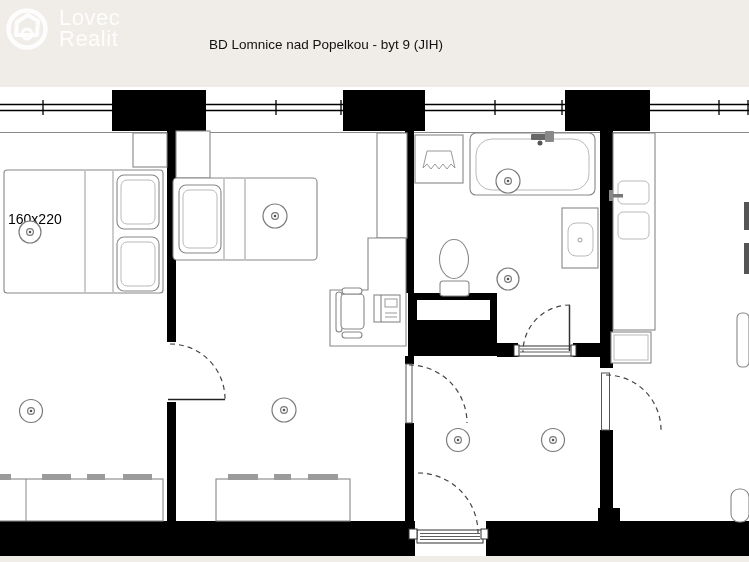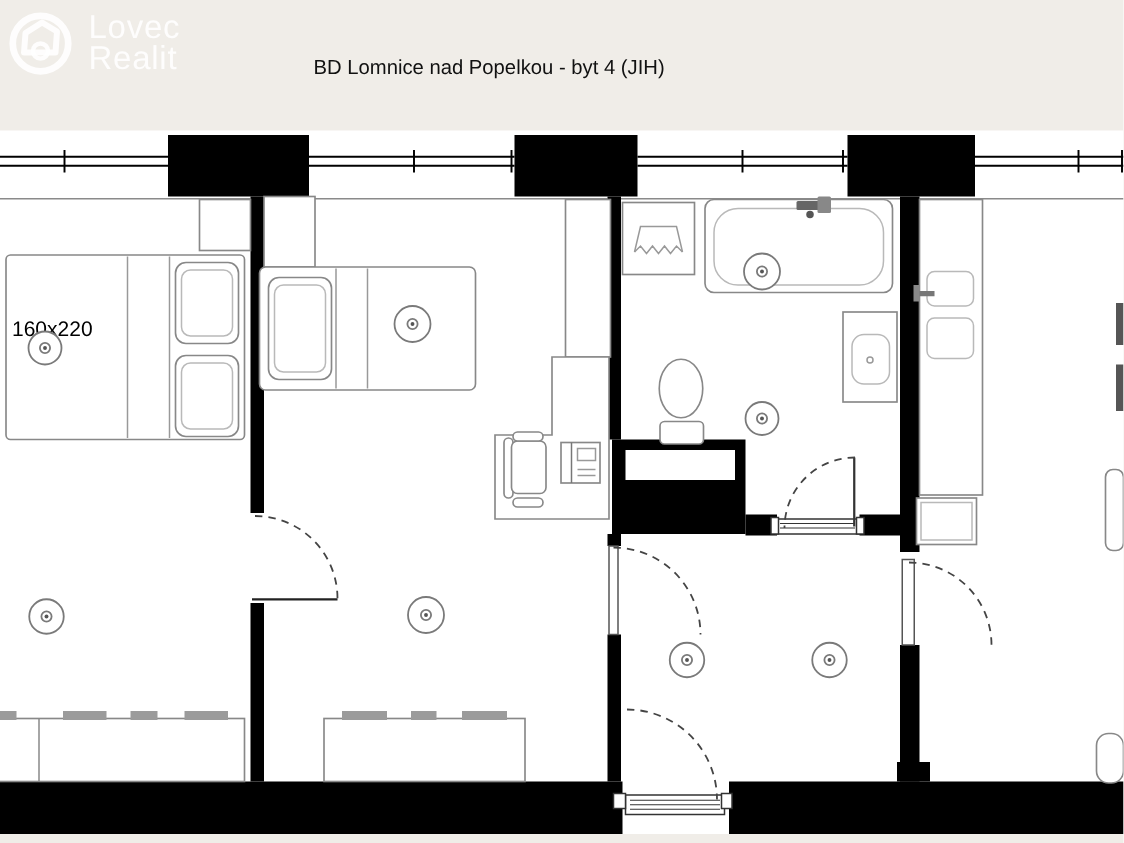--- a/index.html
+++ b/index.html
@@ -252,13 +252,13 @@
       <path d="M 12 32 L 13 19 L 24 12 L 34 18 L 33 32 Z" stroke-width="4"></path>
       <circle cx="23" cy="31" r="5" stroke-width="3"></circle>
     </g>
   </svg>
   <div class="logo-text">
     <div>Lovec</div>
     <div>Realit</div>
   </div>
 </div>
 
-<div class="title">BD Lomnice nad Popelkou - byt 4 (JIH)</div>
+<div class="title">BD Lomnice nad Popelkou - byt 9 (JIH)</div>
 
 </body></html>

